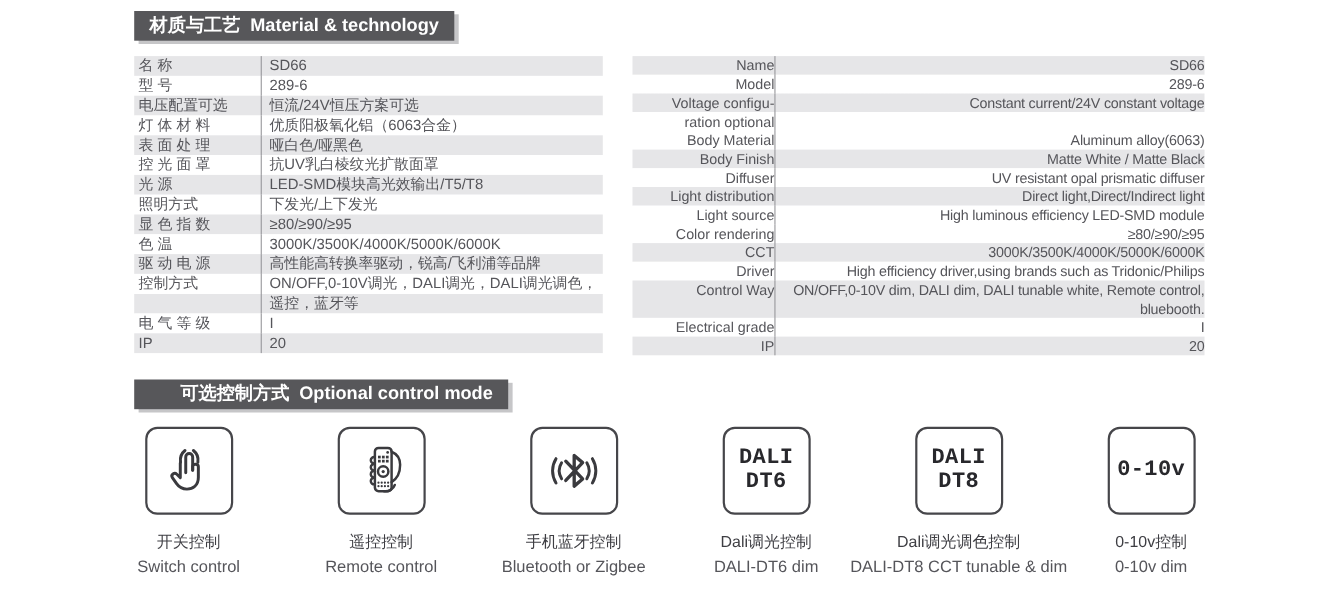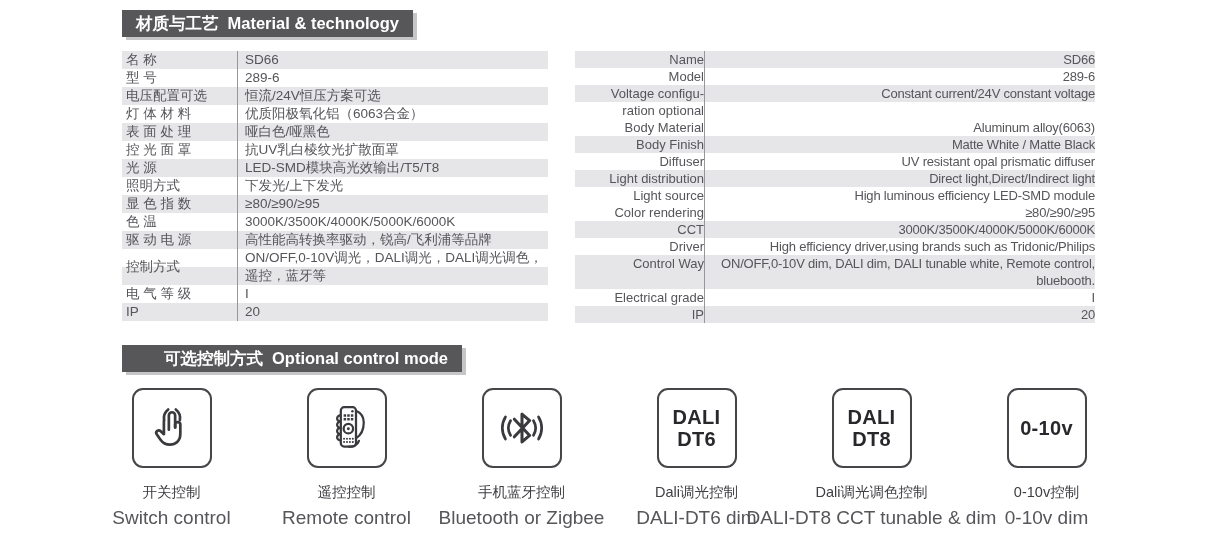--- a/index.html
+++ b/index.html
@@ -17,42 +17,42 @@
   }
   .hdr1{left:122px;top:10px;}
   .hdr2{left:122px;top:345px;padding-left:42px;}
   .h-zh{margin-right:9px;}
 
   
   .spec-table{position:absolute;}
   .t-zh{left:122px;top:51px;width:426px;font-size:13.5px;}
   .t-en{left:575px;top:51px;width:520px;font-size:13px;}
   .row{display:flex;}
-  .t-zh .row{line-height:18px;min-height:18px;align-items:center;}
+  .t-zh .row{line-height:18px;min-height:18px;}
   .t-en .row{line-height:17px;min-height:17px;text-align:right;}
   .lbl{flex:0 0 111px;padding-left:4px;}
   .t-en .lbl{flex:0 0 125px;}
   .val{flex:1;border-left:1px solid #97979b;padding-left:7px;}
   .t-en .val{letter-spacing:-0.2px;}
   .shade-gray{background:#e6e6e8;}
   .shade-white{background:#ffffff;}
   .t-zh .shade-split-wg{background:linear-gradient(to bottom,#ffffff 18px,#e6e6e8 18px);}
   .t-en .shade-split-gw{background:linear-gradient(to bottom,#e6e6e8 17px,#ffffff 17px);}
 
   
   .modes{position:absolute;left:84px;top:388px;width:1050px;display:flex;}
   .mode{width:175px;display:flex;flex-direction:column;align-items:center;}
   .icon-box{
     width:80px;height:80px;border:2.5px solid #46464a;border-radius:11px;background:#fff;
-    display:flex;flex-direction:column;align-items:center;justify-content:center;box-sizing:border-box;
+    display:flex;flex-direction:column;align-items:center;justify-content:center;box-sizing:border-box;font-family:Liberation Mono, monospace;
   }
   .icon-box svg{display:block;}
   .icon-line{font-weight:bold;font-size:20px;line-height:22px;color:#28282c;letter-spacing:0.3px;}
   .m-zh{margin-top:15px;font-size:14.5px;font-weight:normal;color:#3e3e43;white-space:nowrap;}
-  .m-en{margin-top:5px;font-size:19px;color:#55555a;white-space:nowrap;}
+  .m-en{margin-top:5px;font-size:15px;color:#55555a;white-space:nowrap;}
 </style>
 </head>
 <body>
 
 <div class="sheet">
 
   <div class="sec-header hdr1">
     <span class="h-zh">材质与工艺</span><span class="h-en">Material &amp; technology</span>
   </div>
 

